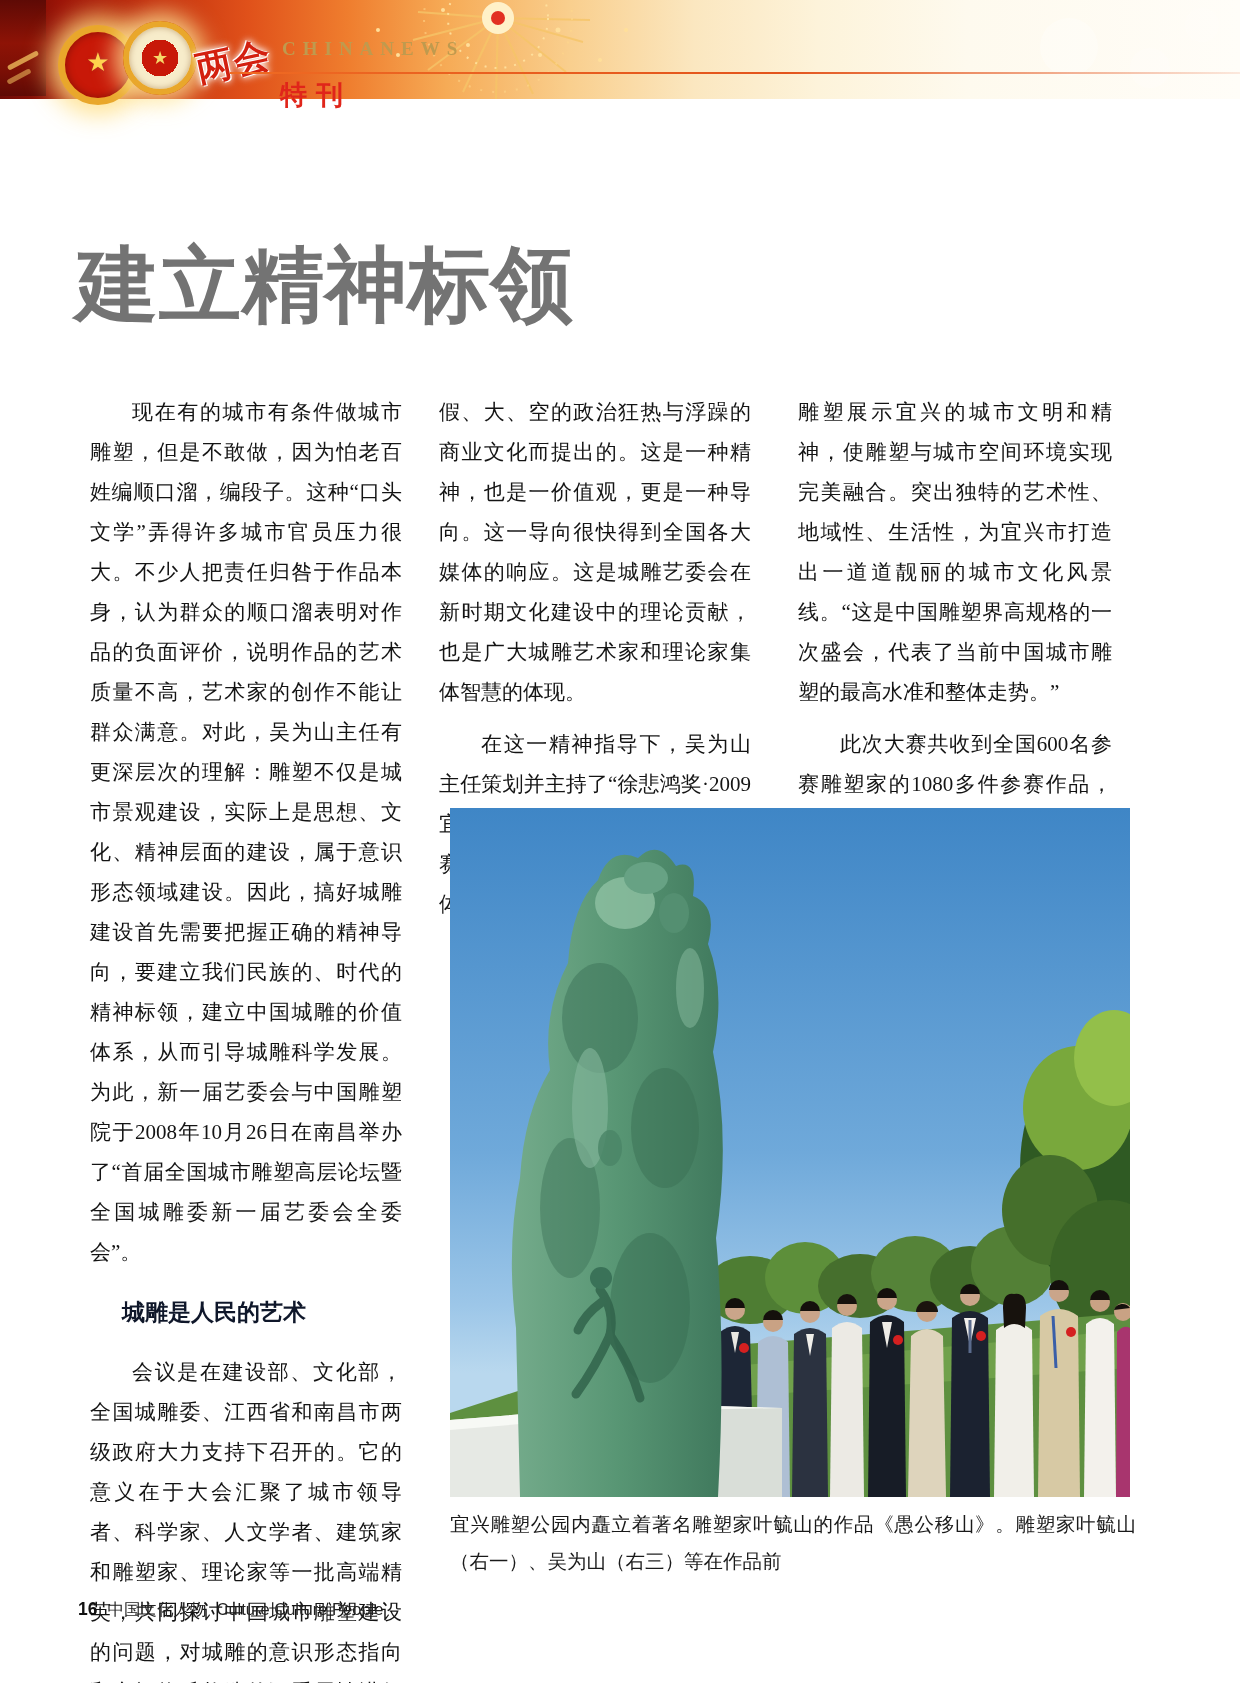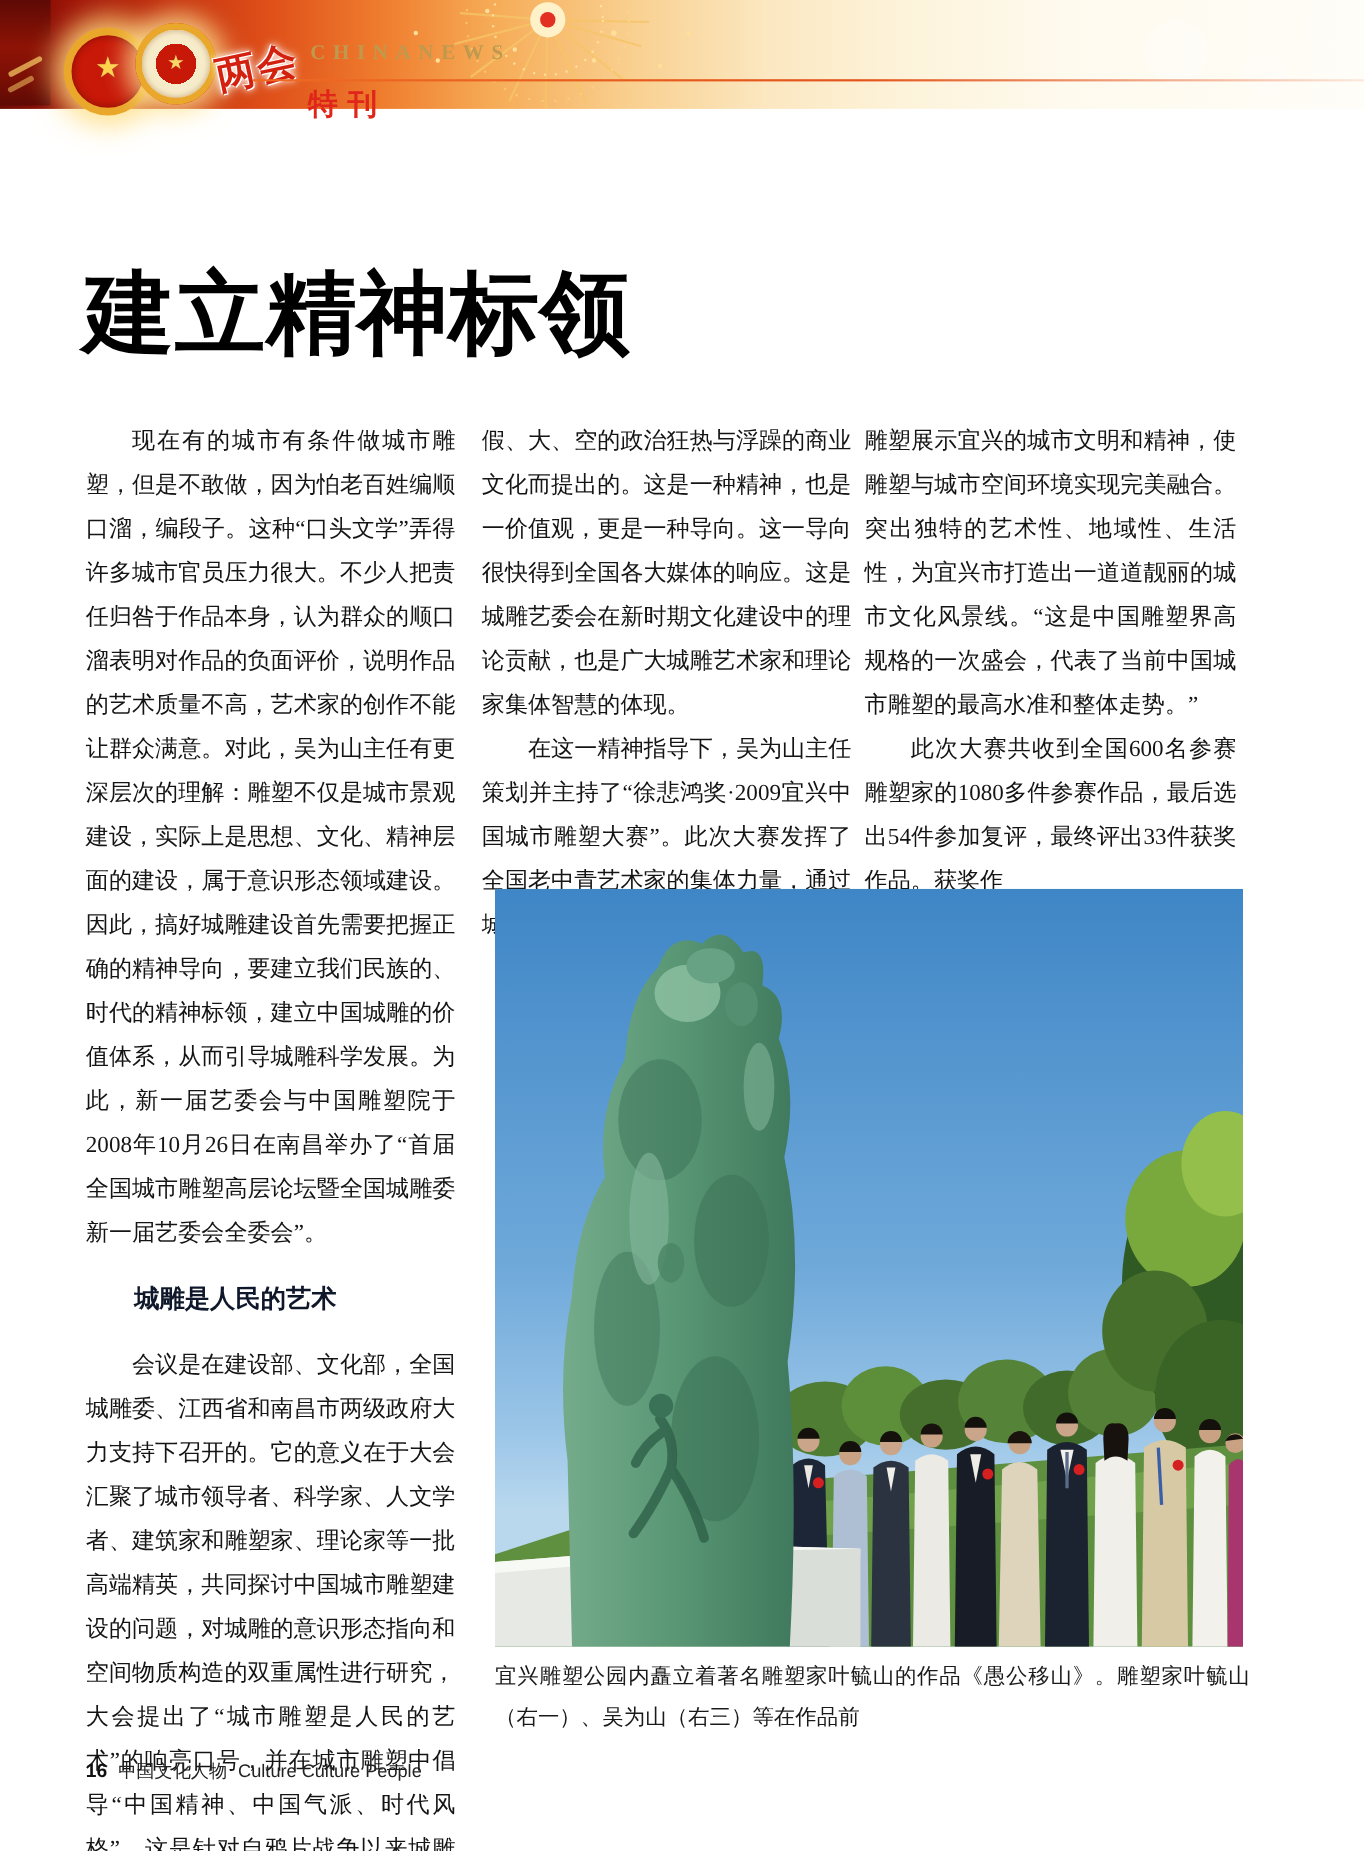--- a/index.html
+++ b/index.html
@@ -70,31 +70,31 @@
   }
   .tekan {
     position:absolute; left:280px; top:77px; font-size:27px; font-weight:bold;
     color:#e0251a; letter-spacing:9px;
     font-family:Liberation Serif, serif;
   }
 
   
   .article-title {
     position:absolute; left:76px; top:176px;
-    font-size:82px; font-weight:bold; color:#000000; letter-spacing:1px;
+    font-size:82px; font-weight:bold; color:#737373; letter-spacing:1px;
     font-family:"Liberation Serif","DejaVu Serif",serif;
   }
   .col {
     position:absolute; top:380px; width:336px;
     font-size:21px; line-height:40px; text-align:justify; color:#141414;
   }
-  .col p { margin:0; }
+  .col p { margin:12px; }
   .col p.ind { text-indent:2em; }
   .col-1 { left:78px; }
-  .col-2 { left:438px; }
+  .col-2 { left:427px; }
   .col-3 { left:786px; width:338px; }
   .subhead {
     font-family:"Liberation Sans","DejaVu Sans",sans-serif;
     font-weight:bold; font-size:23px; color:#0f172a;
     margin:27px 0 25px 44px; text-align:left; line-height:1.2;
   }
 
   
   .photo { position:absolute; left:450px; top:808px; width:680px; height:689px; }
   .photo svg { display:block; }

